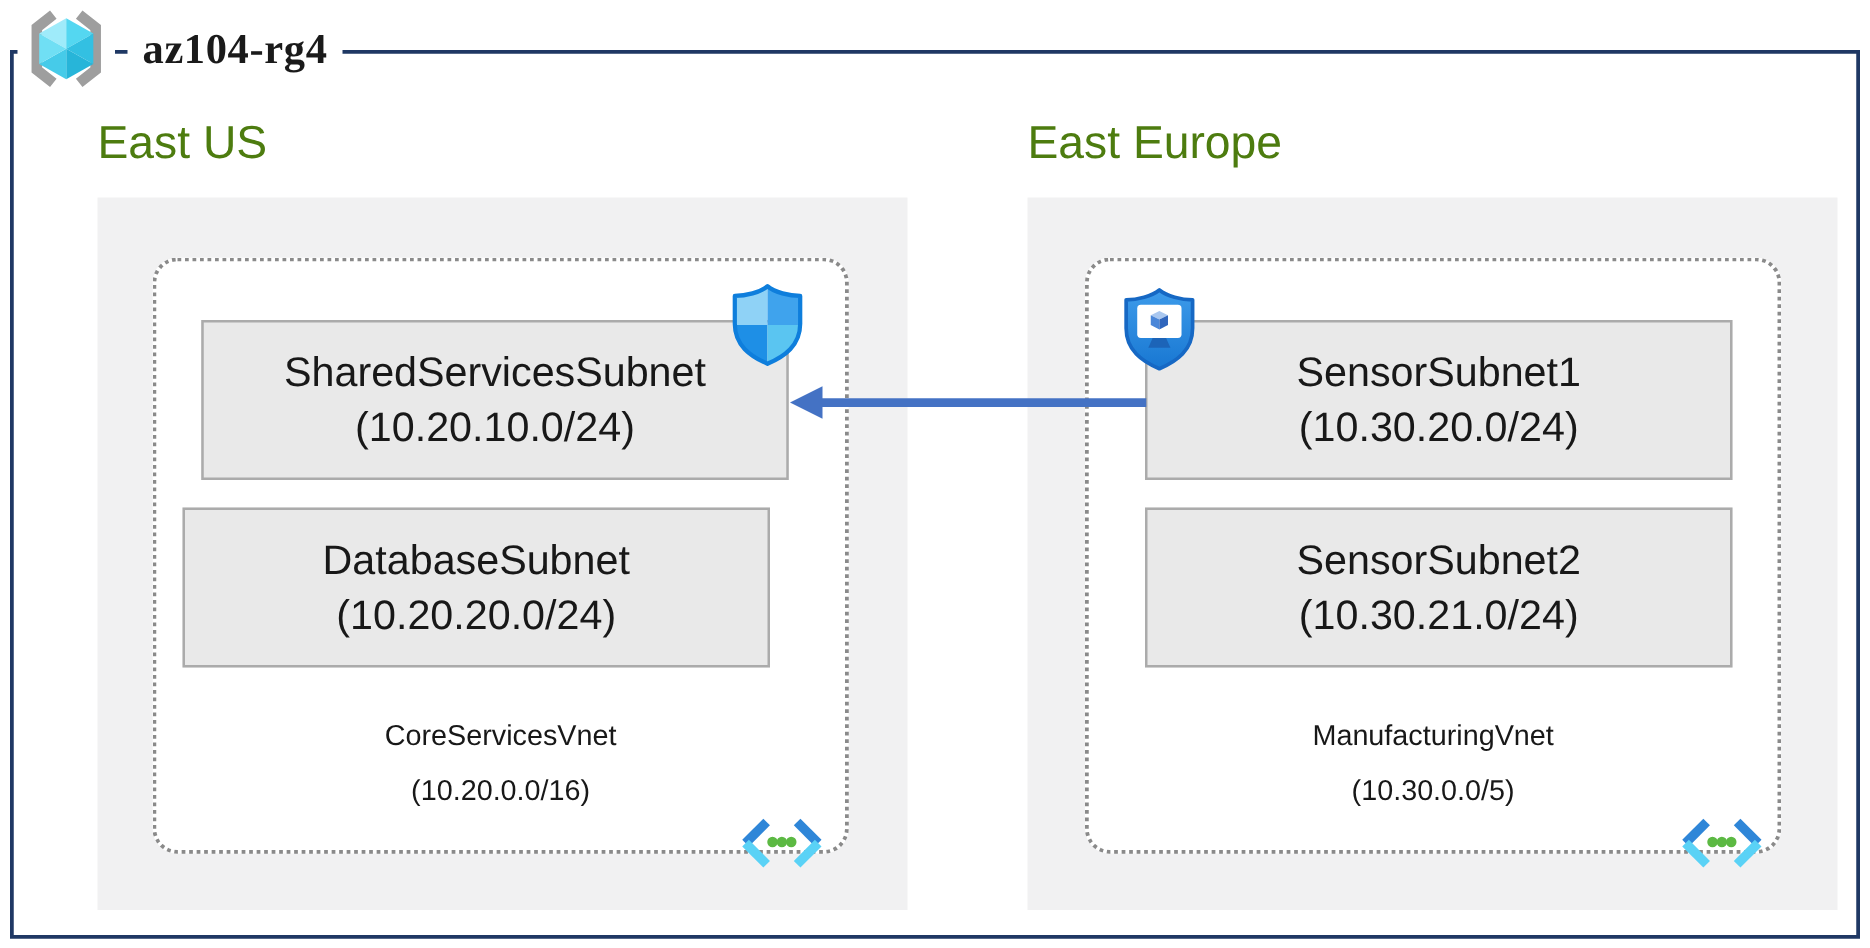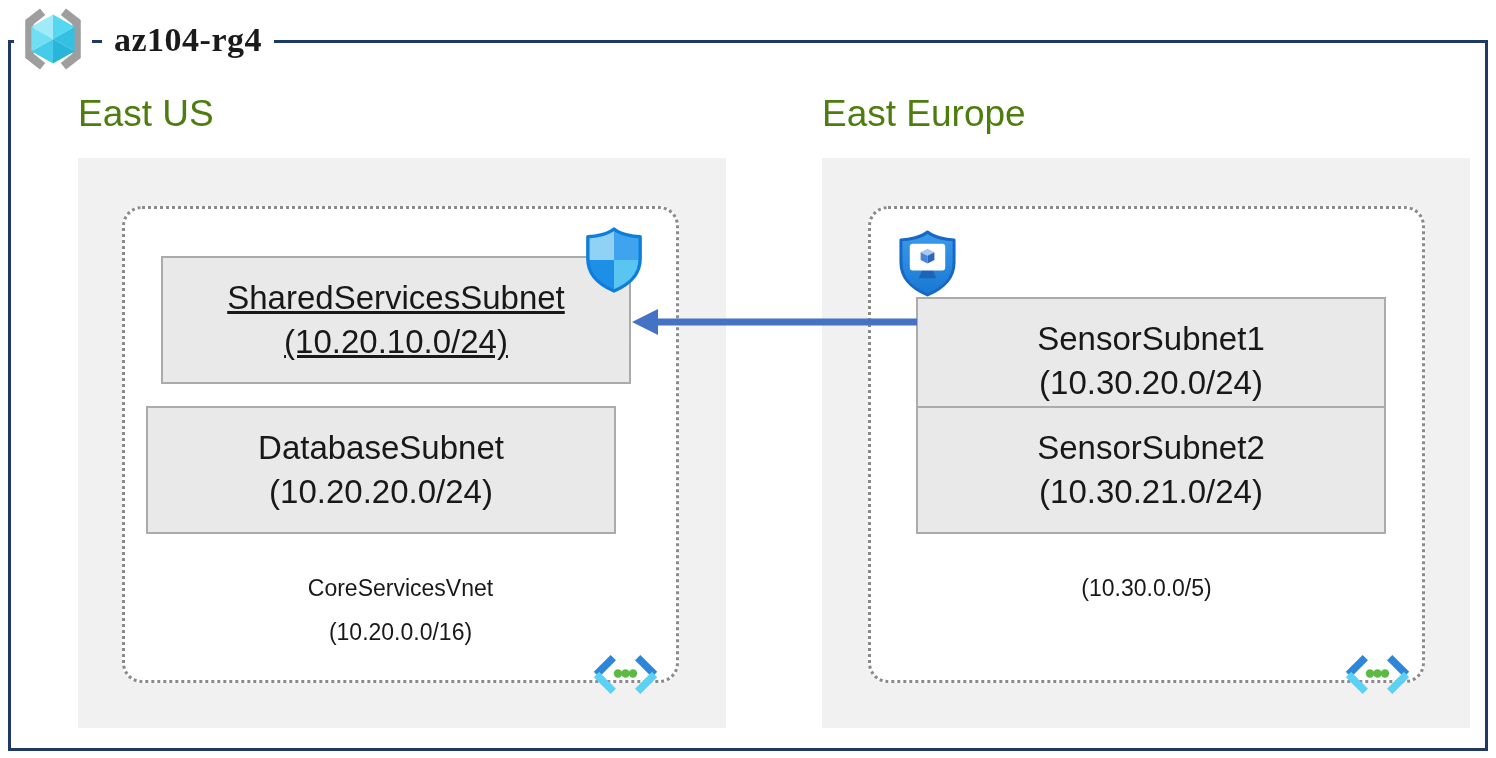--- a/index.html
+++ b/index.html
@@ -58,43 +58,44 @@
 
   <div class="region" style="left:78px;"></div>
   <div class="region" style="left:822px;"></div>
 
   <div class="region-label" style="left:78px;">East US</div>
   <div class="region-label" style="left:822px;">East Europe</div>
 
   <div class="vnet-box" style="left:122px;"></div>
   <div class="vnet-box" style="left:868px;"></div>
 
-  <div class="subnet" style="left:161px; top:256px;text-decoration:underline;">
+  <div class="subnet" style="left:161px; top:256px;">
     <span class="line">SharedServicesSubnet</span>
     <span class="line">(10.20.10.0/24)</span>
   </div>
   <div class="subnet" style="left:146px; top:406px;">
     <span class="line">DatabaseSubnet</span>
     <span class="line">(10.20.20.0/24)</span>
   </div>
 
-  <div class="subnet" style="left:916px; top:256px;margin-top:41px;">
+  <div class="subnet" style="left:916px; top:256px;">
     <span class="line">SensorSubnet1</span>
     <span class="line">(10.30.20.0/24)</span>
   </div>
   <div class="subnet" style="left:916px; top:406px;">
     <span class="line">SensorSubnet2</span>
     <span class="line">(10.30.21.0/24)</span>
   </div>
 
   <div class="vnet-label" style="left:122px;">
     <div class="line">CoreServicesVnet</div>
     <div class="line">(10.20.0.0/16)</div>
   </div>
   <div class="vnet-label" style="left:868px;">
+    <div class="line">ManufacturingVnet</div>
     <div class="line">(10.30.0.0/5)</div>
   </div>
 
   <div class="icon-abs" style="left:629px; top:300px;">
     <svg width="290" height="44" viewBox="0 0 290 44">
       <line x1="288" y1="22" x2="24" y2="22" stroke="#4472C4" stroke-width="7"></line>
       <polygon points="3,22 29,9 29,35" fill="#4472C4"></polygon>
     </svg>
   </div>
 

